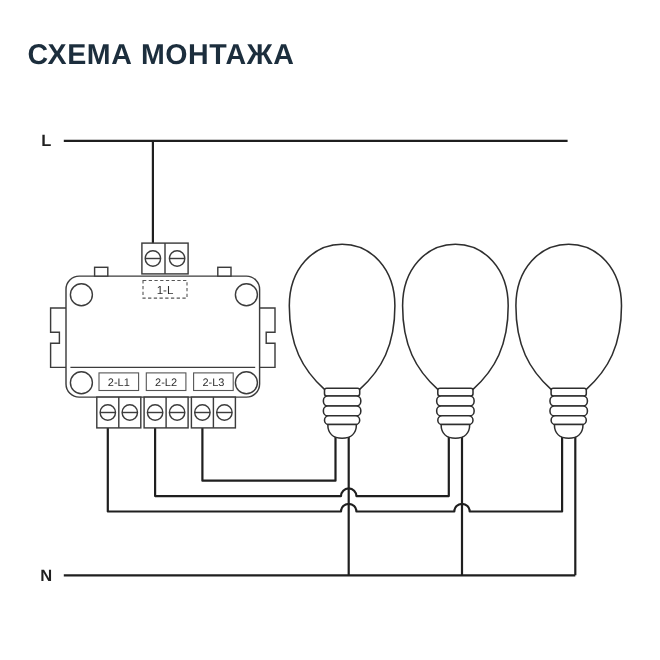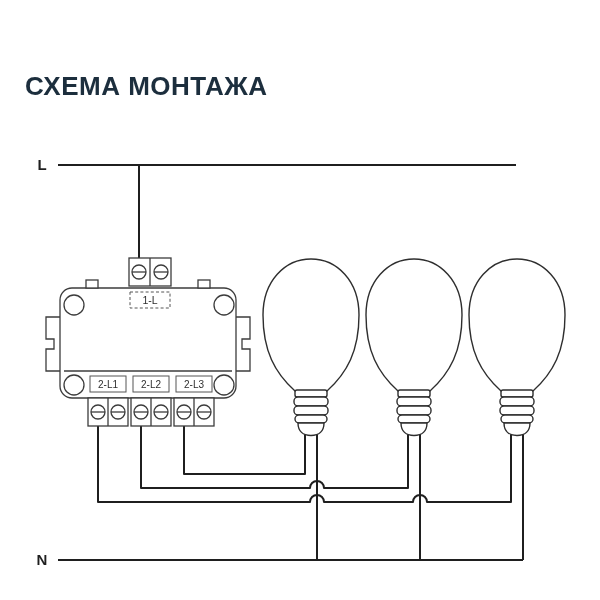--- a/index.html
+++ b/index.html
@@ -1,18 +1,18 @@
 <!DOCTYPE html>
 <html><head>
 <meta charset="utf-8">
 <style>
   html,body{margin:0;padding:0;background:#ffffff;}
   .stage{
     position:relative;width:600px;height:544px;background:#ffffff;
-    font-family:"Liberation Sans",sans-serif;overflow:hidden;margin-top:37px;
+    font-family:"Liberation Sans",sans-serif;overflow:hidden;
   }
   .page-title{
     position:absolute;left:25px;top:34px;
     font-size:26px;font-weight:bold;letter-spacing:0.5px;
     color:#1c2e3d;z-index:2;
   }
   svg{position:absolute;left:0;top:0;z-index:1;}
   .wire{stroke:#1f1f1f;stroke-width:2;fill:none;stroke-linejoin:round;}
   .dev{stroke:#3c3c3c;stroke-width:1.3;fill:#ffffff;}
   .devline{stroke:#3c3c3c;stroke-width:1.3;fill:none;}

